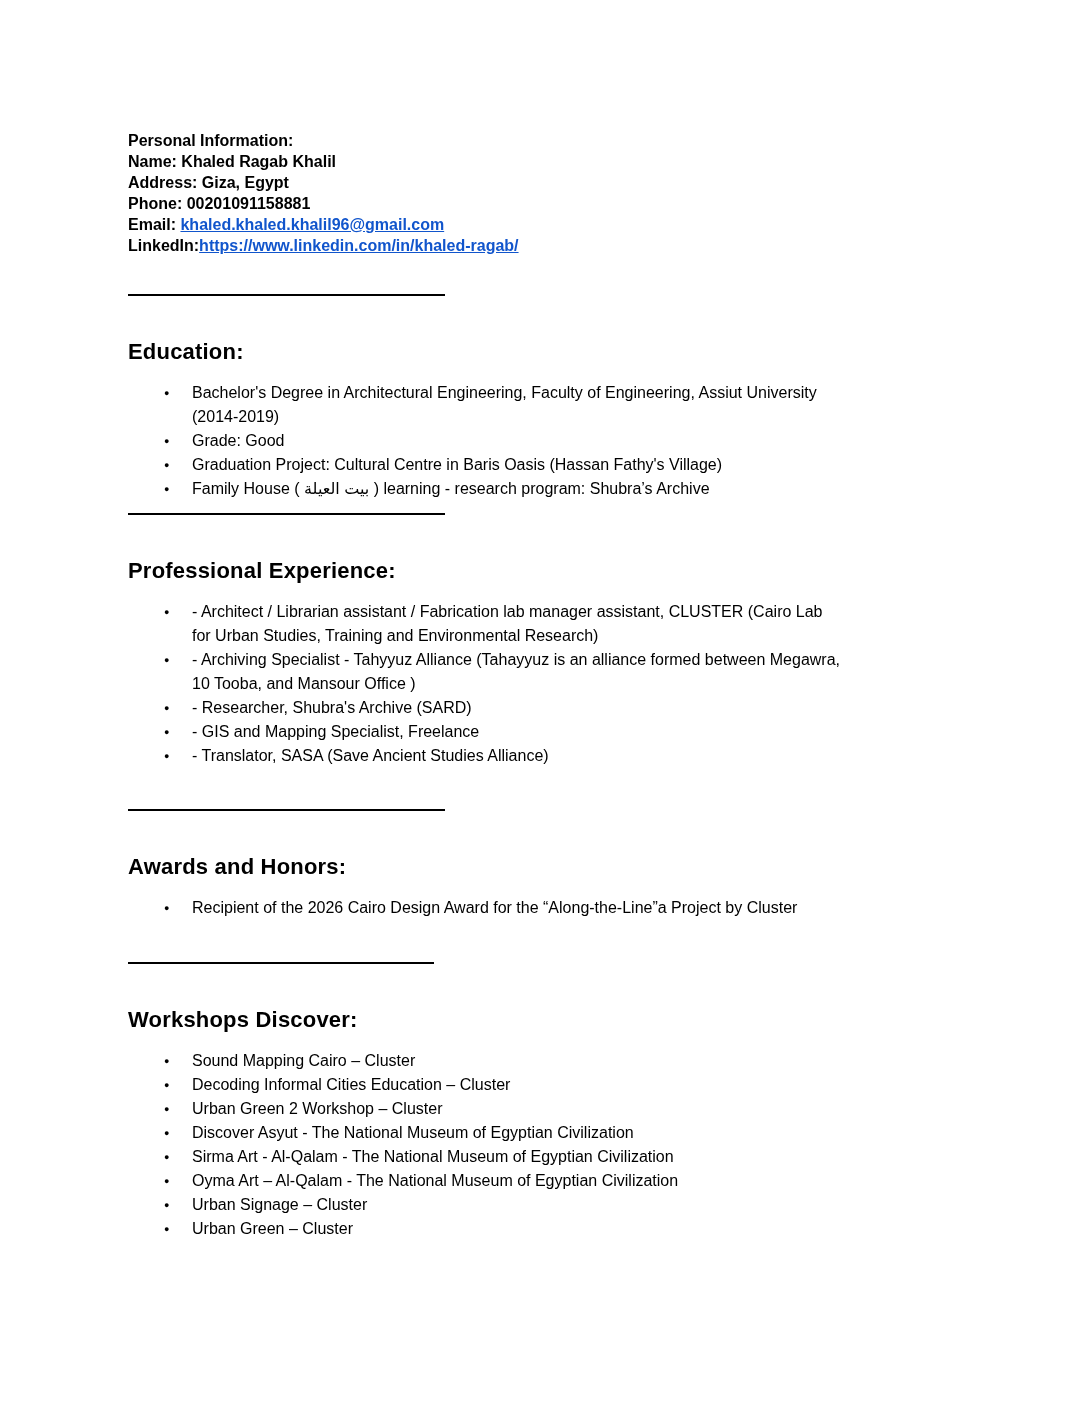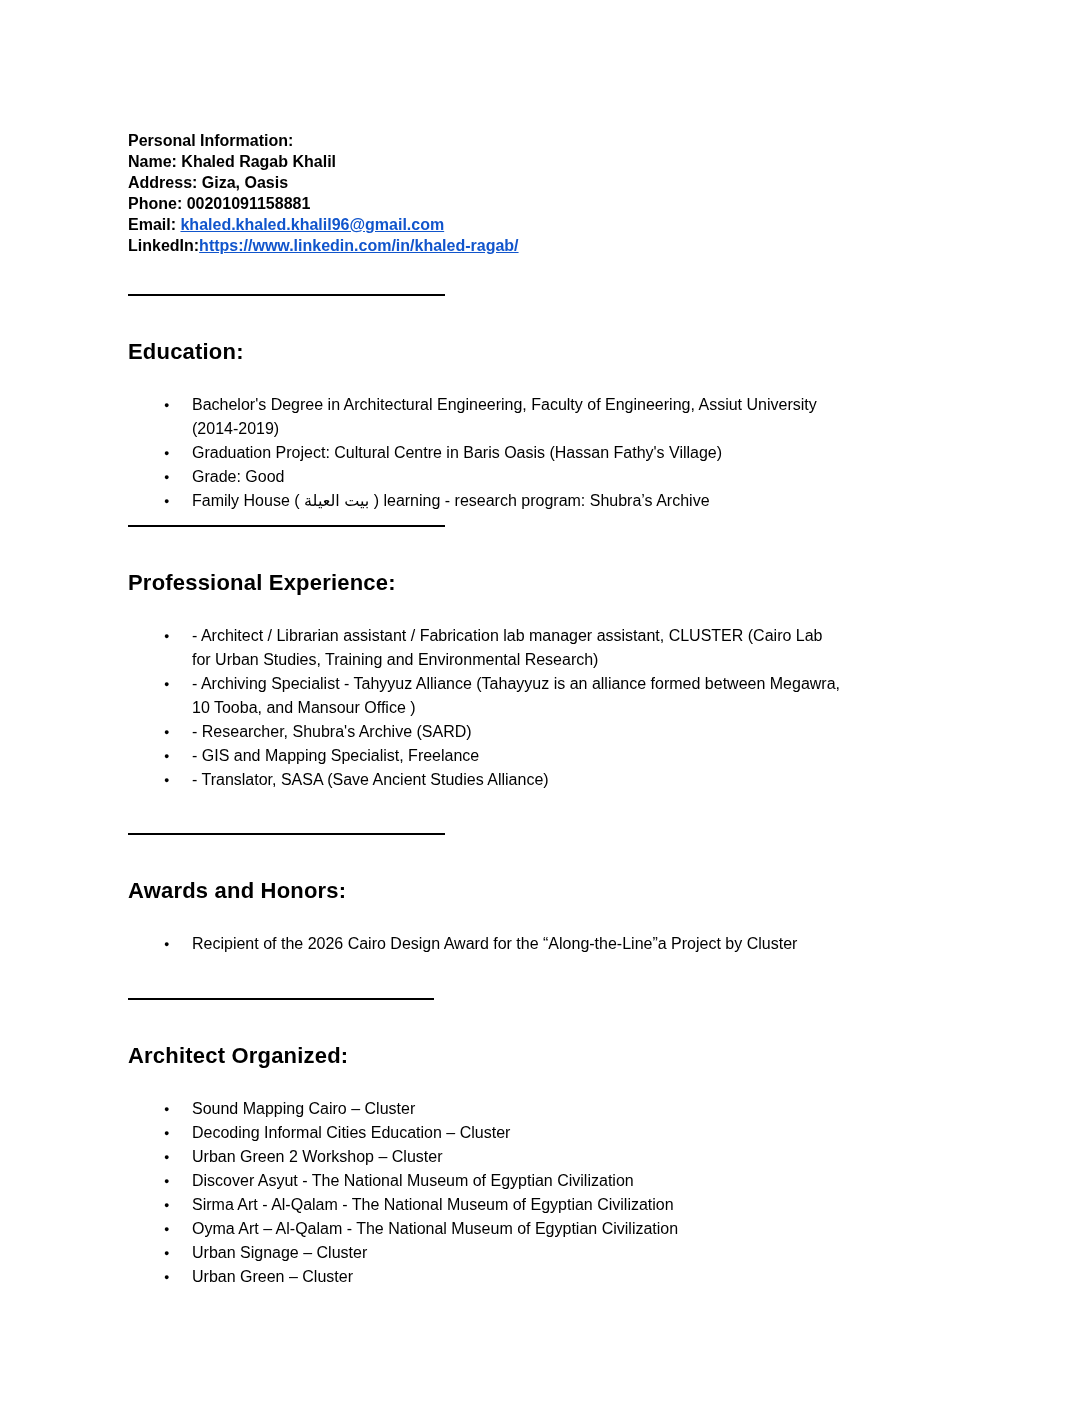--- a/index.html
+++ b/index.html
@@ -36,21 +36,21 @@
   .section h2 {
     margin: 44px 0 0 0;
     font-size: 22px;
     line-height: 24px;
     font-weight: 700;
     letter-spacing: 0.2px;
   }
 
   
   .section ul {
-    margin: 29px 0 0 0;
+    margin: 17px 0 0 0;
     padding: 0 0 0 64px;
     list-style: none;
     font-size: 16px;
     line-height: 24px;
   }
   .section li { position: relative; }
   .section li::before {
     content: "\25CF";
     position: absolute;
     left: -28px;
@@ -60,34 +60,34 @@
   }
 </style>
 </head>
 <body>
 
 <div class="page">
   <div class="personal">
     <div class="p-line">Personal Information:</div>
     <div id="personal-lines">
         <div class="p-line"><span>Name: Khaled Ragab Khalil</span></div>
-        <div class="p-line"><span>Address: Giza, Oasis</span></div>
+        <div class="p-line"><span>Address: Giza, Egypt</span></div>
         <div class="p-line"><span>Phone: 00201091158881</span></div>
         <div class="p-line"><span>Email: </span><a class="link">khaled.khaled.khalil96@gmail.com</a></div>
         <div class="p-line"><span>LinkedIn:</span><a class="link">https://www.linkedin.com/in/khaled-ragab/</a></div>
       </div>
   </div>
   <div id="sections">
       <section class="section s0">
         <div class="divider"></div>
         <h2>Education:</h2>
         <ul>
           <li>Bachelor's Degree in Architectural Engineering, Faculty of Engineering, Assiut University (2014-2019)</li>
+          <li>Grade: Good</li>
           <li>Graduation Project: Cultural Centre in Baris Oasis (Hassan Fathy's Village)</li>
-          <li>Grade: Good</li>
           <li>Family House ( بيت العيلة ) learning - research program: Shubra’s Archive</li>
         </ul>
       </section>
       <section class="section s1">
         <div class="divider"></div>
         <h2>Professional Experience:</h2>
         <ul>
           <li>- Architect / Librarian assistant / Fabrication lab manager assistant, CLUSTER (Cairo Lab for Urban Studies, Training and Environmental Research)</li>
           <li>- Archiving Specialist - Tahyyuz Alliance (Tahayyuz is an alliance formed between Megawra, 10 Tooba, and Mansour Office )</li>
           <li>- Researcher, Shubra's Archive (SARD)</li>
@@ -97,21 +97,21 @@
       </section>
       <section class="section s2">
         <div class="divider"></div>
         <h2>Awards and Honors:</h2>
         <ul>
           <li>Recipient of the 2026 Cairo Design Award for the “Along-the-Line”a Project by Cluster</li>
         </ul>
       </section>
       <section class="section s3">
         <div class="divider"></div>
-        <h2>Architect Organized:</h2>
+        <h2>Workshops Discover:</h2>
         <ul>
           <li>Sound Mapping Cairo – Cluster</li>
           <li>Decoding Informal Cities Education – Cluster</li>
           <li>Urban Green 2 Workshop – Cluster</li>
           <li>Discover Asyut - The National Museum of Egyptian Civilization</li>
           <li>Sirma Art - Al-Qalam - The National Museum of Egyptian Civilization</li>
           <li>Oyma Art – Al-Qalam - The National Museum of Egyptian Civilization</li>
           <li>Urban Signage – Cluster</li>
           <li>Urban Green – Cluster</li>
         </ul>

